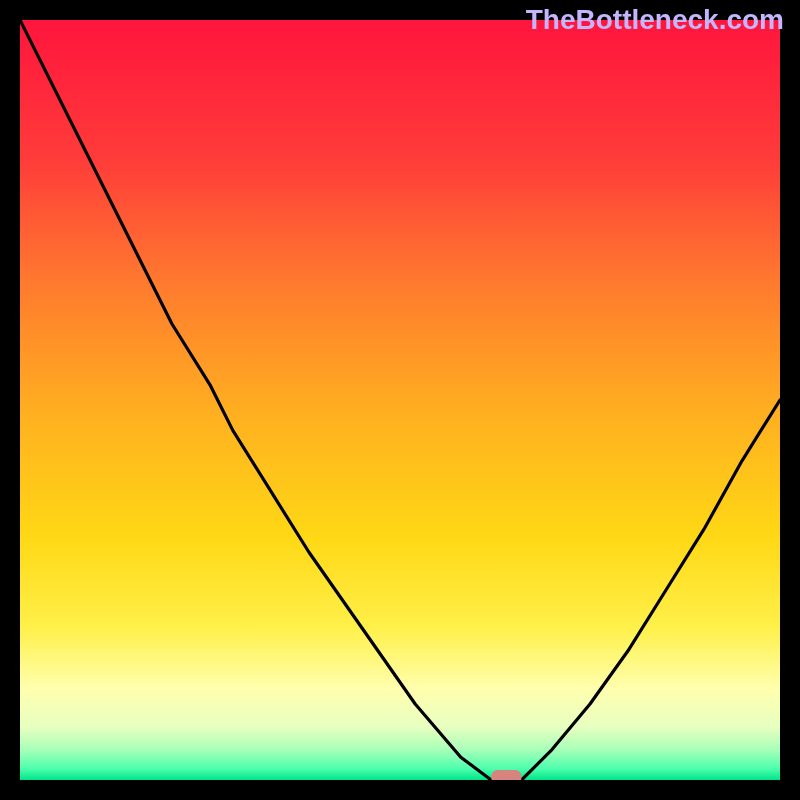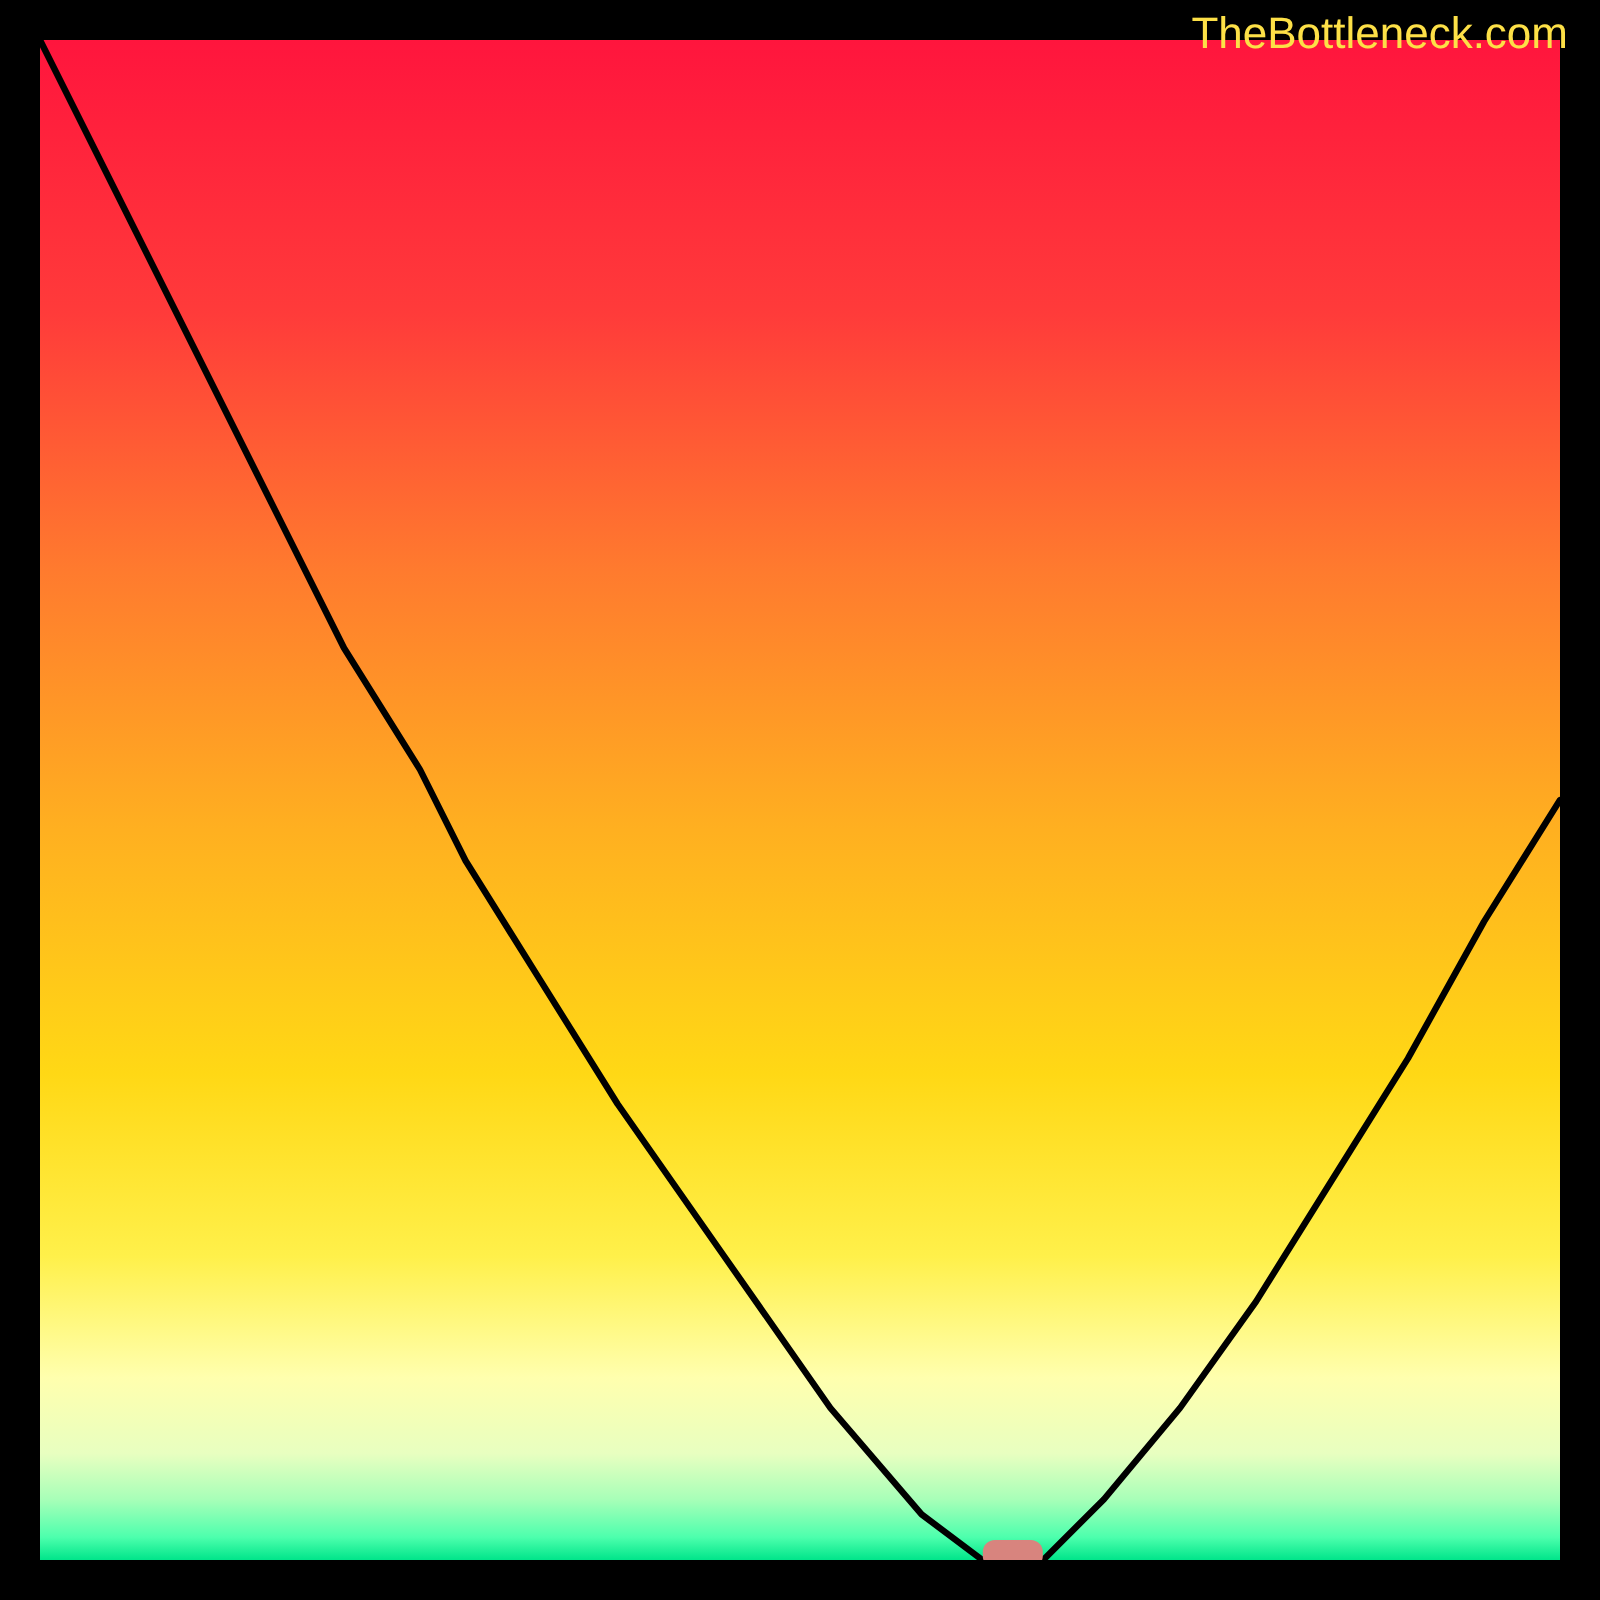--- a/index.html
+++ b/index.html
@@ -8,23 +8,23 @@
     width: 800px;
     height: 800px;
     background: #000;
     position: relative;
     font-family: Arial, sans-serif;
   }
   .watermark {
     position: absolute;
     top: 4px;
     right: 16px;
-    color: #fde047;
-    font-size: 22px;
-    font-weight: normal;
+    color: #c4b5fd;
+    font-size: 28px;
+    font-weight: bold;
     z-index: 10;
   }
   .plot-area {
     position: absolute;
     left: 20px;
     top: 20px;
     width: 760px;
     height: 760px;
   }
   svg {

